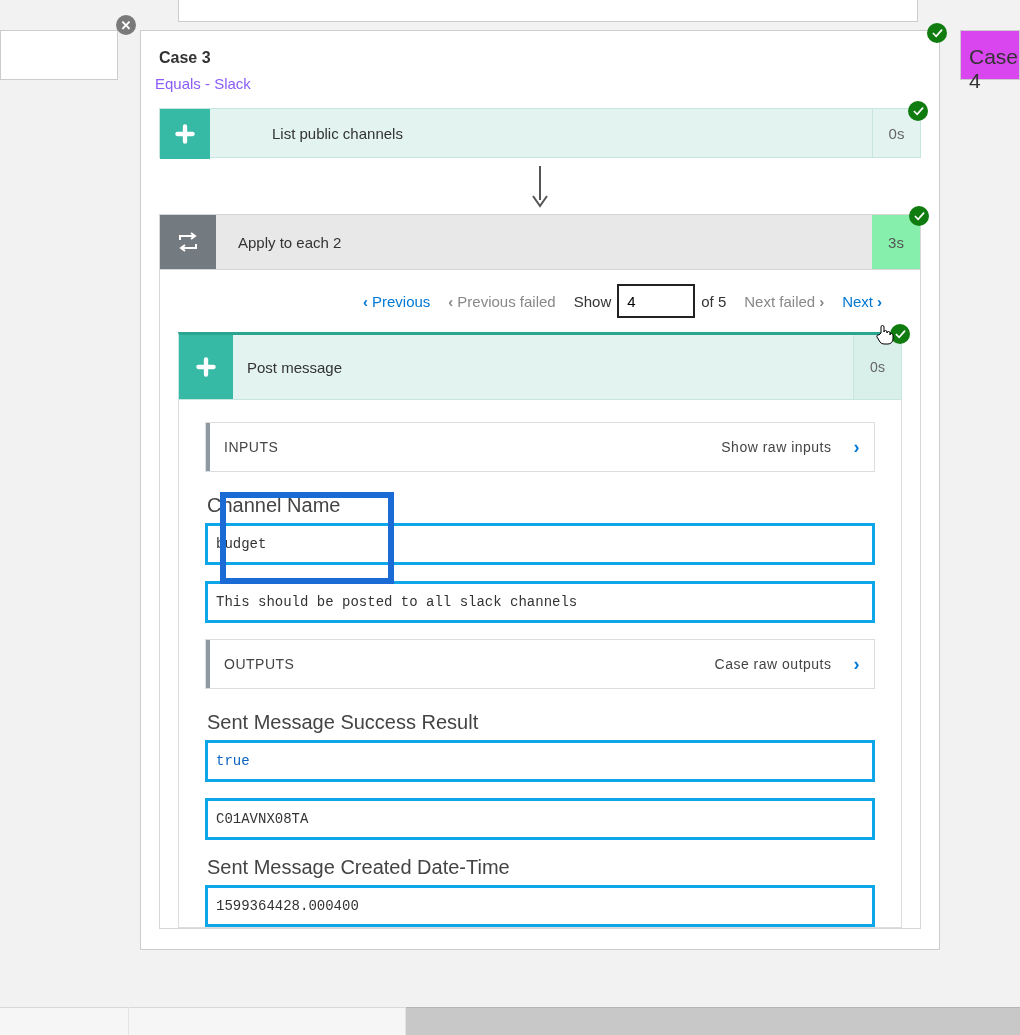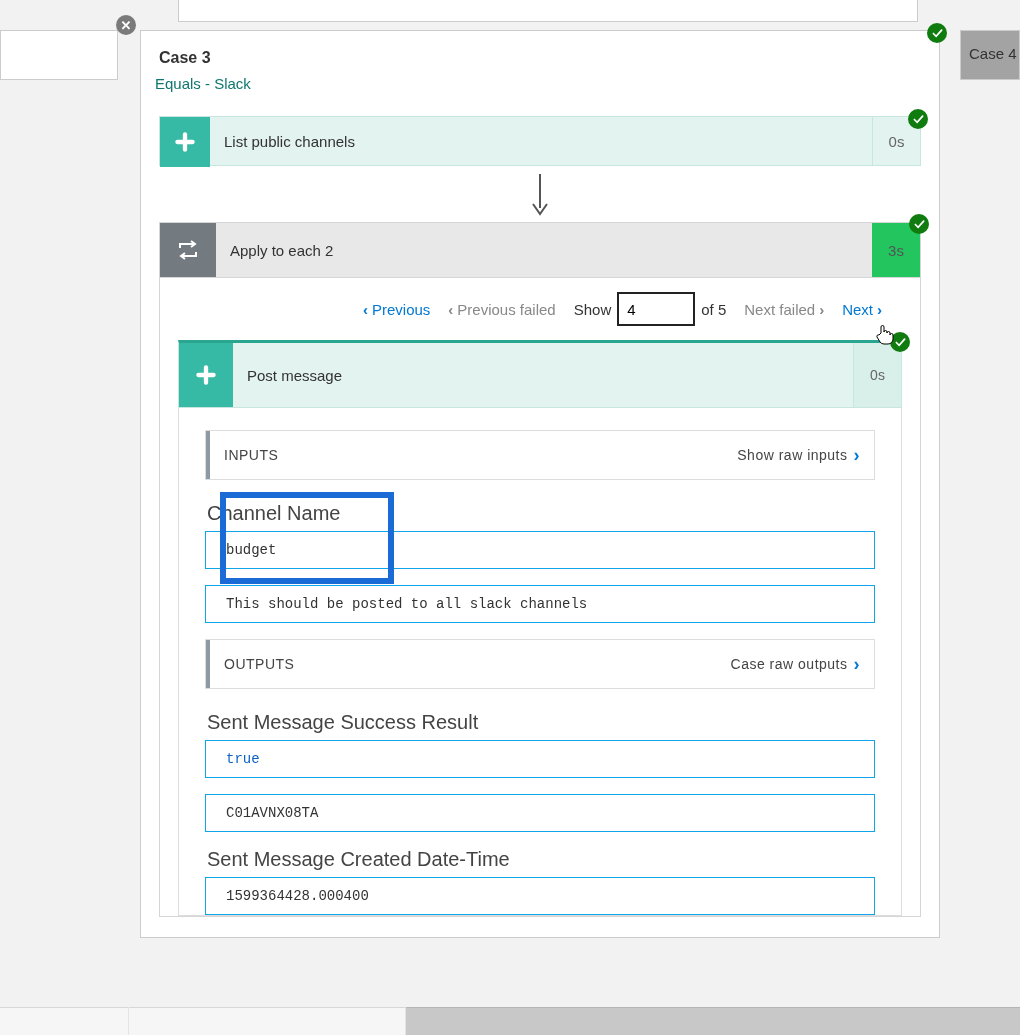--- a/index.html
+++ b/index.html
@@ -26,24 +26,24 @@
     position: absolute;
     top: 30px; left: 0;
     width: 118px; height: 50px;
     background: #fff;
     border: 1px solid #ccc;
   }
   .right-tab {
     position: absolute;
     top: 30px; right: 0;
     width: 60px; height: 50px;
-    background: #a3a3a3;
+    background: #d946ef;
     border: 1px solid #ccc;
     padding: 14px 0 0 8px;
-    font-size: 15px;
+    font-size: 21px;
   }
   .close-circle {
     position: absolute;
     top: 15px; left: 116px;
     width: 20px; height: 20px;
     border-radius: 50%;
     background: #7a7a7a;
     color: #fff;
     display: flex; align-items: center; justify-content: center;
     font-size: 13px; font-weight: bold;
@@ -68,31 +68,32 @@
   .badge-success svg { width: 11px; height: 11px; }
   .main-panel > .badge-success.top { top: -8px; right: -8px; }
 
   .case-title {
     font-size: 16px;
     padding: 18px 18px 8px 18px;
     font-weight: bold;
   }
   .equals-line {
     font-size: 15px;
-    padding: 0 18px 24px 14px;
-    color: #0f766e;
+    padding: 0 18px 16px 14px;
+    color: #8b5cf6;
   }
 
   .action-card {
     margin: 0 18px;
     position: relative;
     display: flex;
     border: 1px solid #c8e6e0;
     background: #e3f3ef;
     height: 50px;
+    gap: 48px;
   }
   .action-card .icon-box {
     width: 50px; height: 50px;
     background: #36b9a5;
     display: flex; align-items: center; justify-content: center;
     flex-shrink: 0;
   }
   .action-card .title {
     flex: 1;
     display: flex; align-items: center;
@@ -127,27 +128,27 @@
     border: 1px solid #d6d6d6;
   }
   .apply-header .icon-box {
     width: 56px;
     background: #737a80;
     display: flex; align-items: center; justify-content: center;
   }
   .apply-header .title {
     flex: 1;
     display: flex; align-items: center;
-    padding-left: 14px;
+    padding-left: 22px;
     font-size: 15px;
   }
   .apply-header .duration {
     width: 48px;
     display: flex; align-items: center; justify-content: center;
-    background: #22c55e;
+    background: #86efac;
     color: #555;
     font-size: 15px;
   }
   .apply-card > .badge-success.ah { top: -8px; right: -8px; }
 
   .apply-body {
     border: 1px solid #d6d6d6;
     border-top: none;
     background: #fff;
     padding-bottom: 0;
@@ -216,28 +217,28 @@
   .section-header {
     display: flex; align-items: center;
     height: 48px;
     border-left: 4px solid #8e9aa3;
     padding: 0 14px 0 14px;
     font-size: 14px;
     letter-spacing: 0.5px;
     color: #444;
   }
   .section-header .spacer { flex: 1; }
-  .section-header .raw { color: #444; font-size: 14px; cursor: pointer; display: inline-flex; align-items: center; gap: 6px; justify-content: center; }
+  .section-header .raw { color: #444; font-size: 14px; cursor: pointer; display: inline-flex; align-items: center; gap: 22px; justify-content: center; }
   .section-header .raw .caret { color: #0078d4; font-size: 18px; font-weight: bold; }
 
   .fld { margin: 14px 0 16px 0; }
   .fld-label { font-size: 20px; color: #444; margin-bottom: 6px; padding-left: 2px; }
   .fld-box {
-    border: 1px solid #0ea5e9;
-    padding: 10px 20px;
+    border: 3px solid #0ea5e9;
+    padding: 10px 8px;
     font-family: Consolas, "Courier New", monospace;
     font-size: 14px;
     color: #333;
     min-height: 38px;
     white-space: pre-wrap;
   }
   .fld-box.blue { color: #0b62c4; }
 
   .highlight-box {
     position: absolute;

